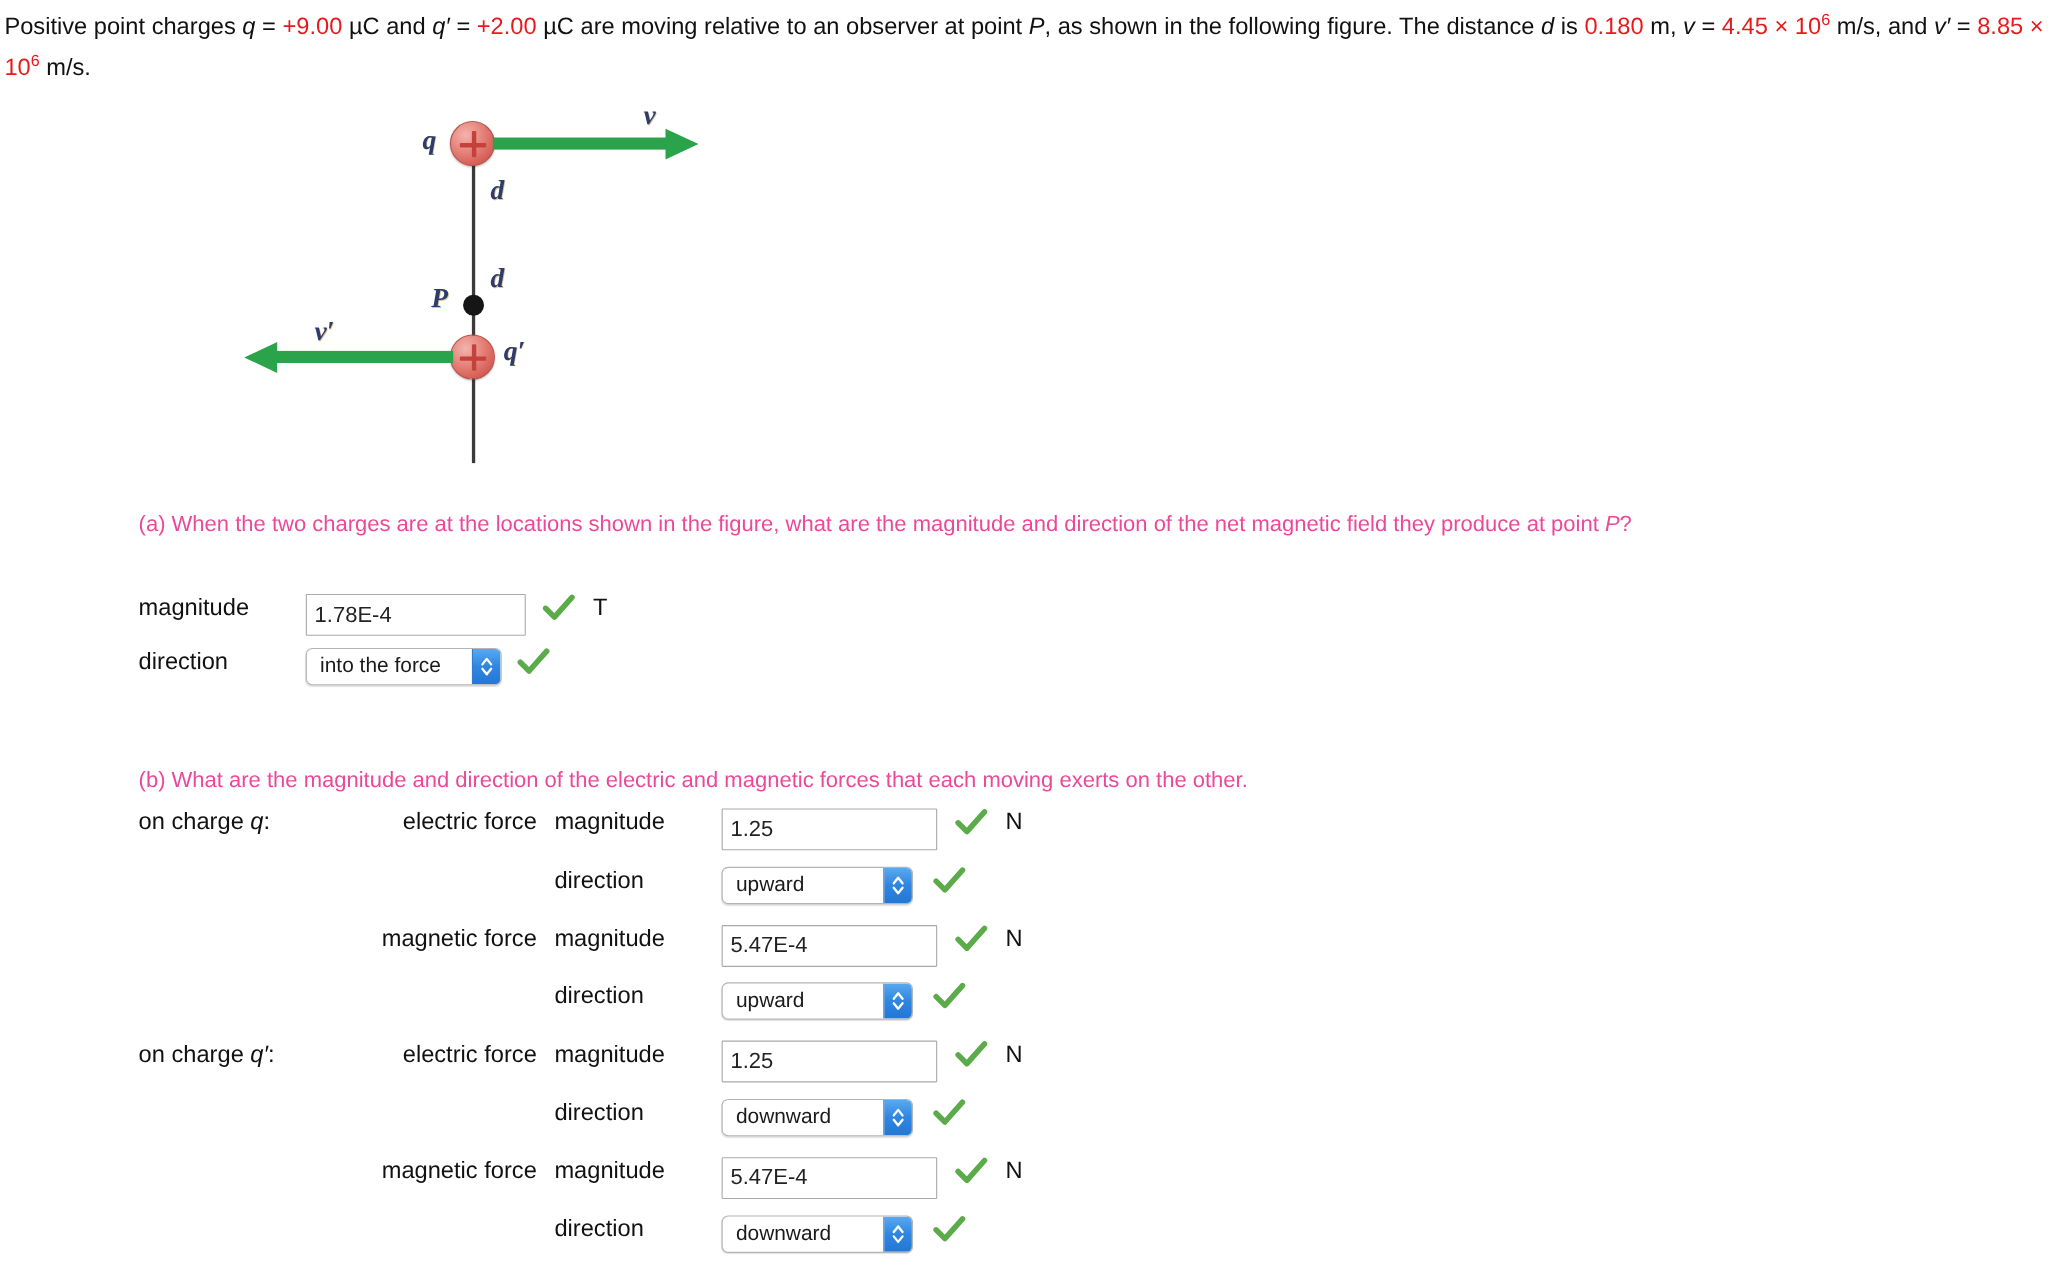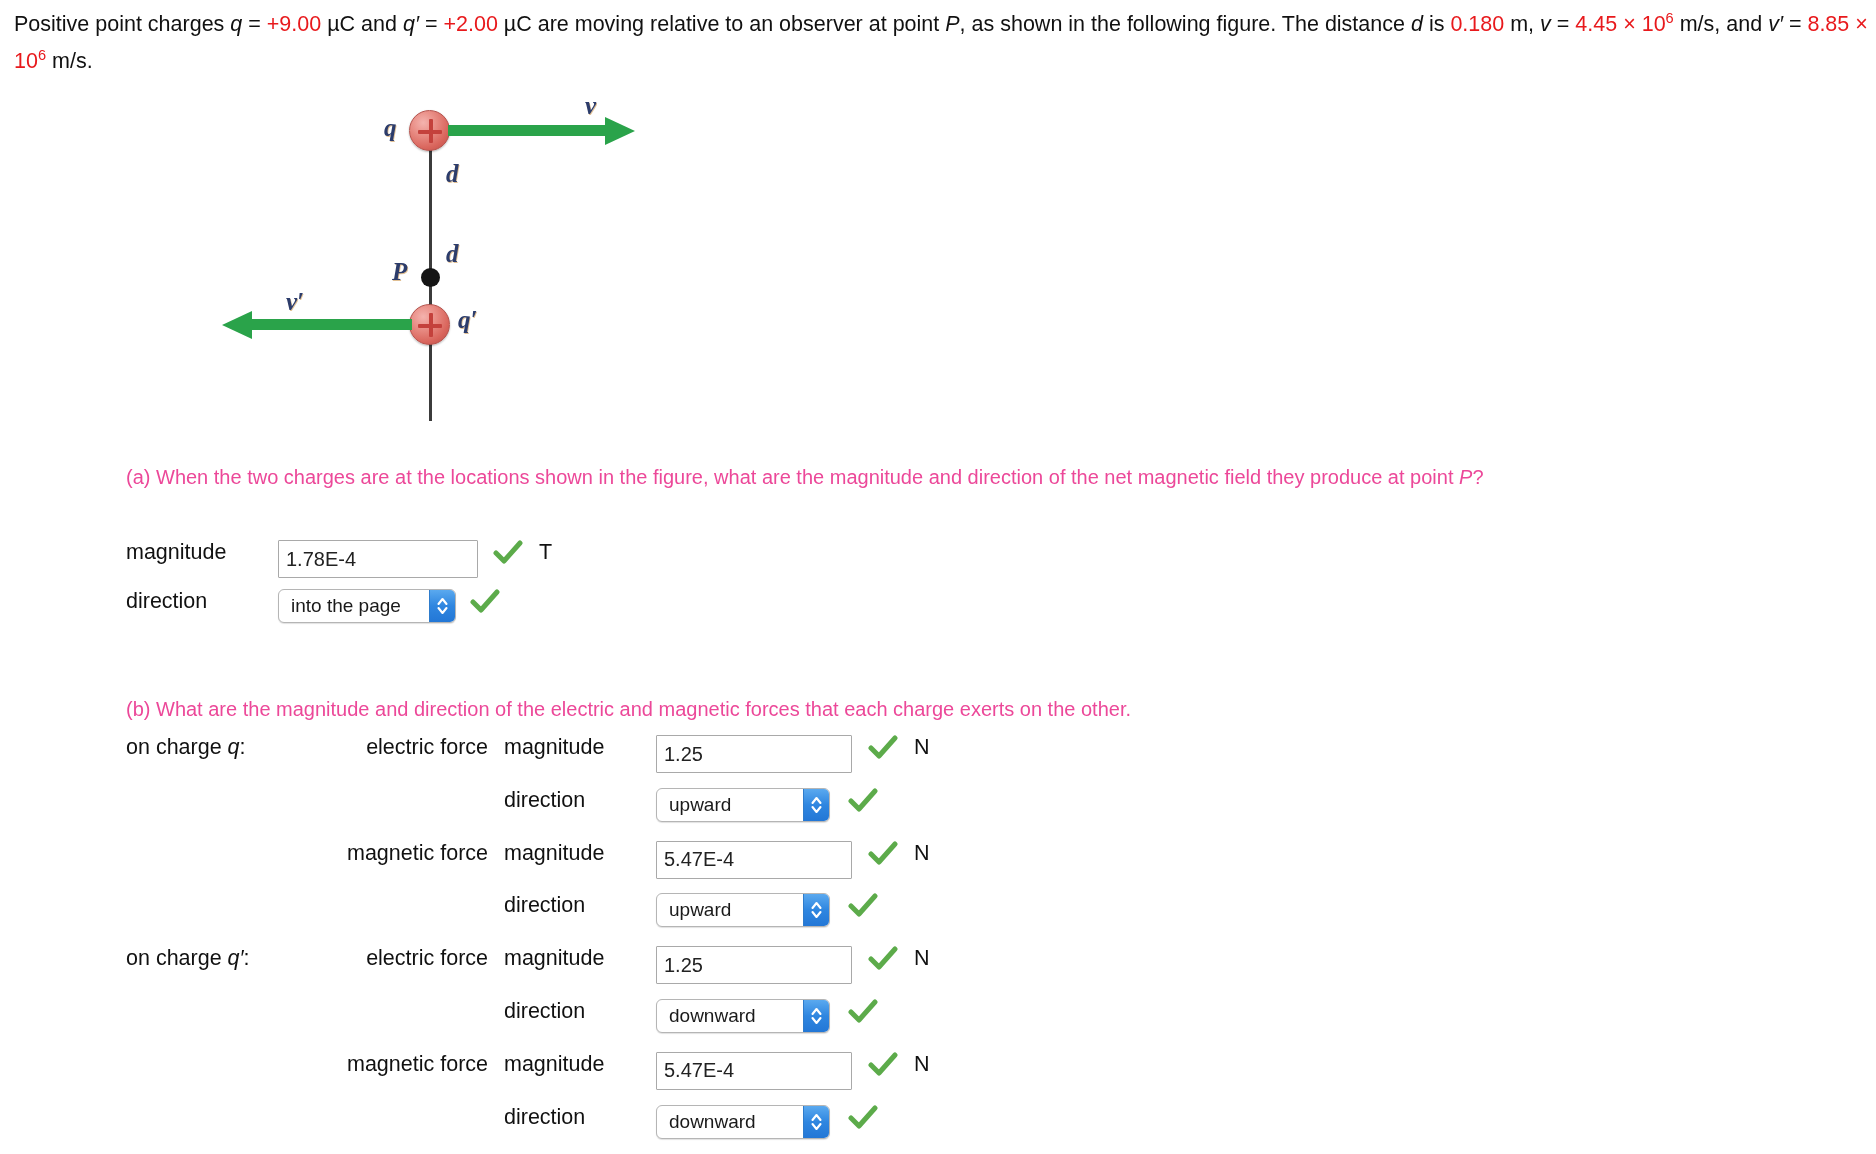--- a/index.html
+++ b/index.html
@@ -11,21 +11,21 @@
     width: 1876px; height: 1154px;
     font-family: "Liberation Sans", sans-serif;
     color: #000000;
     position: relative;
     overflow: hidden;
   }
 
   
   .intro {
     position: absolute;
-    left: 14px; top: 6px;
+    left: 4px; top: 6px;
     width: 1856px;
     font-size: 21.5px;
     line-height: 37px;
     color: #111;
   }
   .var { font-style: italic; }
   .red { color: #e8191c; }
   sup.exp { font-size: 0.68em; vertical-align: super; line-height: 0; }
 
   
@@ -218,37 +218,37 @@
     <svg width="30" height="26" viewBox="0 0 30 26">
         <path d="M3 13 L11 21 L27 3" stroke="#5cab4a" stroke-width="5" fill="none" stroke-linecap="round" stroke-linejoin="round"></path>
       </svg>
   </span>
   <span class="unit" style="margin-left:16px;">T</span>
 </div>
 
 <div class="row" style="left:126px; top:589px;">
   <span class="lbl" style="width:152px;">direction</span>
   <span class="sel" style="width:178px;">
-    <span>into the page</span>
+    <span>into the force</span>
     <span class="chev">
       <svg width="13" height="20" viewBox="0 0 13 20">
         <path d="M2.5 8 L6.5 3 L10.5 8" stroke="#ffffff" stroke-width="2.1" fill="none" stroke-linecap="round" stroke-linejoin="round"></path>
         <path d="M2.5 12 L6.5 17 L10.5 12" stroke="#ffffff" stroke-width="2.1" fill="none" stroke-linecap="round" stroke-linejoin="round"></path>
       </svg>
     </span>
   </span>
   <span class="check" style="margin-left:14px;">
     <svg width="30" height="26" viewBox="0 0 30 26">
         <path d="M3 13 L11 21 L27 3" stroke="#5cab4a" stroke-width="5" fill="none" stroke-linecap="round" stroke-linejoin="round"></path>
       </svg>
   </span>
 </div>
 
 <div class="qtext" id="qb-text">
-  <span>(b) </span><span>What are the magnitude and direction of the electric and magnetic forces that each charge exerts on the other.</span>
+  <span>(b) </span><span>What are the magnitude and direction of the electric and magnetic forces that each moving exerts on the other.</span>
 </div>
 
 <div id="part-b-rows">
     <div class="row" style="left: 126px; top: 735px;">
       <span class="lbl" style="width: 178px;"><span>on charge </span><span class="var">q</span><span>:</span></span>
       <span class="lbl" style="width: 200px; text-align: right; padding-right: 16px;">electric force</span>
       <span class="lbl" style="width: 152px;">magnitude</span>
       <input class="txt" value="1.25" style="width: 196px;">
       <span class="check" style="margin-left: 16px;"><svg width="30" height="26" viewBox="0 0 30 26">
           <path d="M3 13 L11 21 L27 3" stroke="#5cab4a" stroke-width="5" fill="none" stroke-linecap="round" stroke-linejoin="round"></path>

